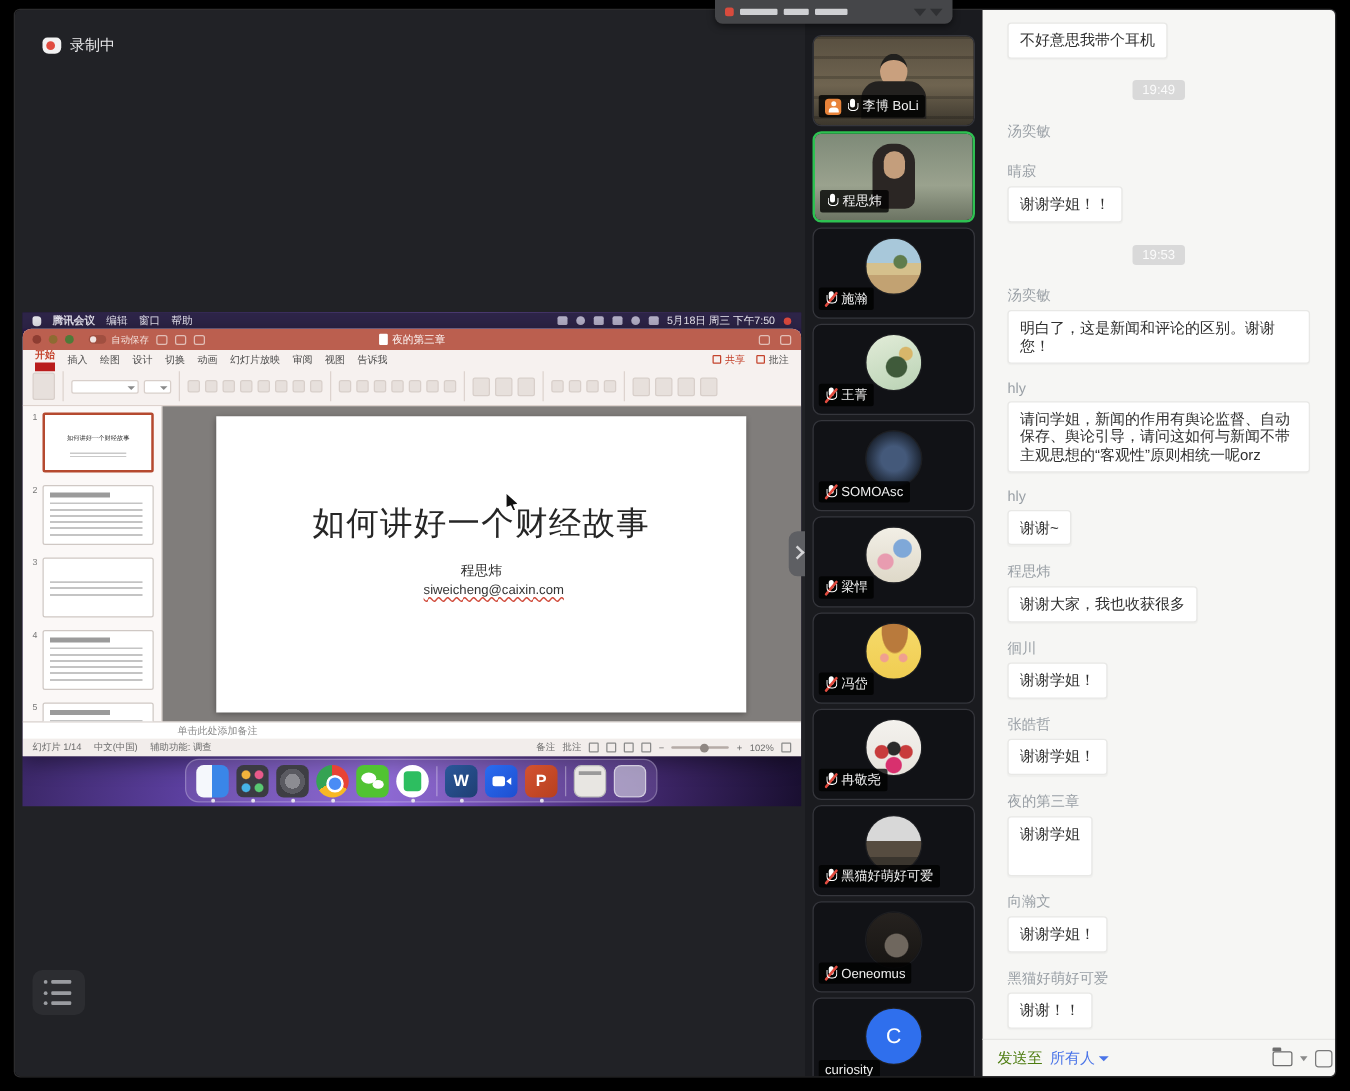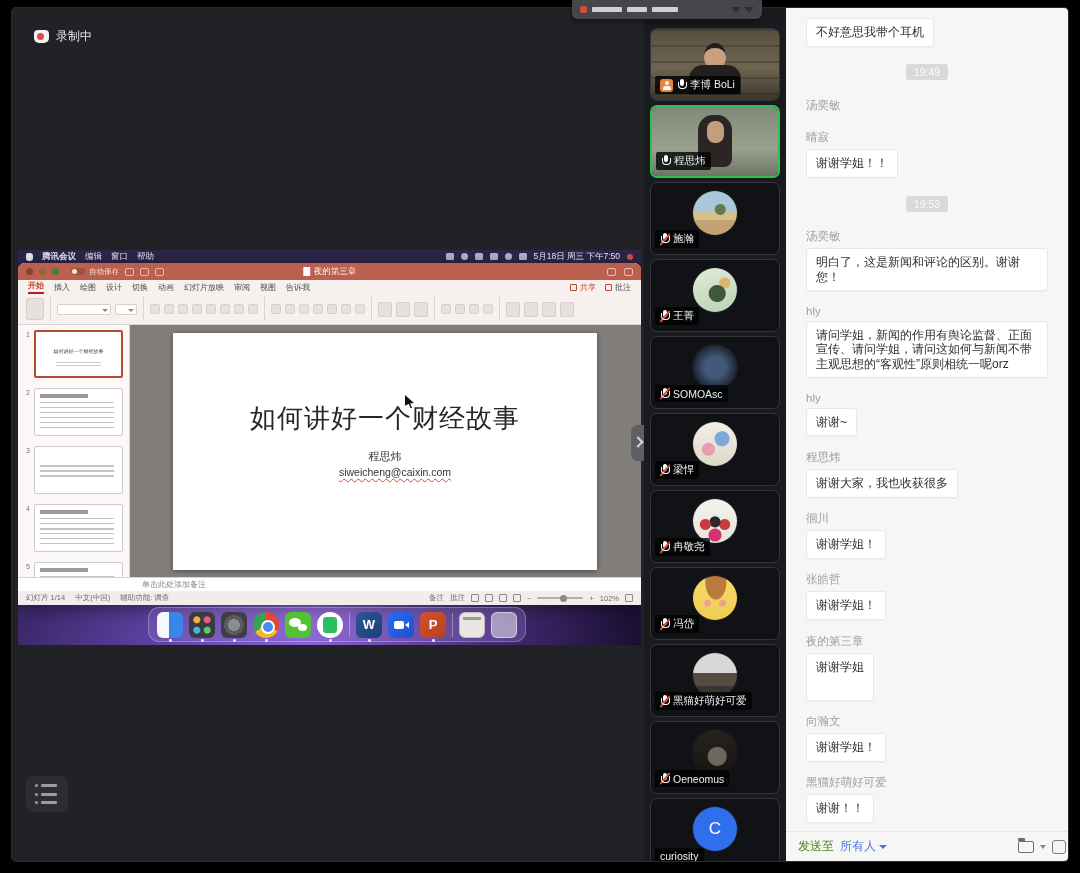--- a/index.html
+++ b/index.html
@@ -50,21 +50,21 @@
   .autosave .pill{width:14px;height:7px;border-radius:4px;background:#a04f40;position:relative;}
   .autosave .pill::after{content:"";position:absolute;left:1px;top:1px;width:5px;height:5px;border-radius:50%;background:#f0e4e1;}
   .autosave span{color:#f3e2dd;font-size:7.5px;}
   .tb-ico{width:9px;height:8px;border:1px solid #ecd6d0;border-radius:2px;opacity:.8;}
   .ppt-doc-title{position:absolute;left:50%;transform:translateX(-50%);display:flex;align-items:center;gap:4px;color:#fdf6f4;font-size:8.5px;white-space:nowrap;}
   .doc-ico{width:7px;height:9px;background:#fff;border-radius:1px;}
   .ppt-titlebar .right{margin-left:auto;display:flex;gap:8px;}
 
   .ppt-tabs{height:14px;flex:none;display:flex;align-items:center;gap:10px;padding:0 10px;background:#f6f1ef;position:relative;}
   .ppt-tab{font-size:8px;color:#4a4a4a;white-space:nowrap;cursor:pointer;}
-  .ppt-tab.active{color:#c4432c;border-bottom:2px solid #b91c1c;padding-bottom:1px;font-weight:bold;}
+  .ppt-tab.active{color:#c4432c;border-bottom:7px solid #b91c1c;padding-bottom:1px;font-weight:bold;}
   .tab-right{margin-left:auto;display:flex;gap:9px;align-items:center;}
   .tab-btn{display:flex;align-items:center;gap:3px;font-size:8px;}
   .tab-btn .ic{width:7px;height:7px;border:1px solid #c4432c;border-radius:1px;}
   .tab-btn.share{color:#c4432c;}
   .tab-btn.comment{color:#555;}
 
   .ppt-ribbon{height:31px;flex:none;background:#f6f1ef;border-bottom:1px solid #ddd2cd;display:flex;align-items:center;gap:4px;padding:0 8px;overflow:hidden;}
   .rb{background:#e7e0dc;border:1px solid #d8cfca;border-radius:2px;flex:none;}
   .rb.big{width:18px;height:22px;}
   .rb.s{width:10px;height:10px;}
@@ -456,35 +456,35 @@
         <div class="ptile">
           <div class="avatar av-anime"></div>
           <div class="plabel">
             <span class="mic">
               <span class="slash"></span>
             </span>
             <span class="pname">梁悍</span>
           </div>
         </div>
         <div class="ptile">
+          <div class="avatar av-chick"></div>
+          <div class="plabel">
+            <span class="mic">
+              <span class="slash"></span>
+            </span>
+            <span class="pname">冯岱</span>
+          </div>
+        </div>
+        <div class="ptile">
           <div class="avatar av-cards"></div>
           <div class="plabel">
             <span class="mic">
               <span class="slash"></span>
             </span>
             <span class="pname">冉敬尧</span>
-          </div>
-        </div>
-        <div class="ptile">
-          <div class="avatar av-chick"></div>
-          <div class="plabel">
-            <span class="mic">
-              <span class="slash"></span>
-            </span>
-            <span class="pname">冯岱</span>
           </div>
         </div>
         <div class="ptile">
           <div class="avatar av-helmet"></div>
           <div class="plabel">
             <span class="mic">
               <span class="slash"></span>
             </span>
             <span class="pname">黑猫好萌好可爱</span>
           </div>
@@ -507,21 +507,21 @@
       </div>
 
     <div class="chat">
       <div class="chat-list">
           <div class="chat-item"><div class="chat-bubble">不好意思我带个耳机</div></div>
           <div class="chat-time-wrap"><span class="chat-time">19:49</span></div>
           <div class="chat-item"><div class="chat-name">汤奕敏</div></div>
           <div class="chat-item"><div class="chat-name">晴寂</div><div class="chat-bubble">谢谢学姐！！</div></div>
           <div class="chat-time-wrap"><span class="chat-time">19:53</span></div>
           <div class="chat-item"><div class="chat-name">汤奕敏</div><div class="chat-bubble">明白了，这是新闻和评论的区别。谢谢您！</div></div>
-          <div class="chat-item"><div class="chat-name">hly</div><div class="chat-bubble">请问学姐，新闻的作用有舆论监督、正面宣传、请问学姐，请问这如何与新闻不带主观思想的“客观性”原则相统一呢orz</div></div>
+          <div class="chat-item"><div class="chat-name">hly</div><div class="chat-bubble">请问学姐，新闻的作用有舆论监督、自动保存、舆论引导，请问这如何与新闻不带主观思想的“客观性”原则相统一呢orz</div></div>
           <div class="chat-item"><div class="chat-name">hly</div><div class="chat-bubble">谢谢~</div></div>
           <div class="chat-item"><div class="chat-name">程思炜</div><div class="chat-bubble">谢谢大家，我也收获很多</div></div>
           <div class="chat-item"><div class="chat-name">徊川</div><div class="chat-bubble">谢谢学姐！</div></div>
           <div class="chat-item"><div class="chat-name">张皓哲</div><div class="chat-bubble">谢谢学姐！</div></div>
           <div class="chat-item"><div class="chat-name">夜的第三章</div><div class="chat-bubble tall">谢谢学姐</div></div>
           <div class="chat-item"><div class="chat-name">向瀚文</div><div class="chat-bubble">谢谢学姐！</div></div>
           <div class="chat-item"><div class="chat-name">黑猫好萌好可爱</div><div class="chat-bubble">谢谢！！</div></div>
         </div>
       <div class="chat-footer">
         <span class="send-to">发送至</span>

